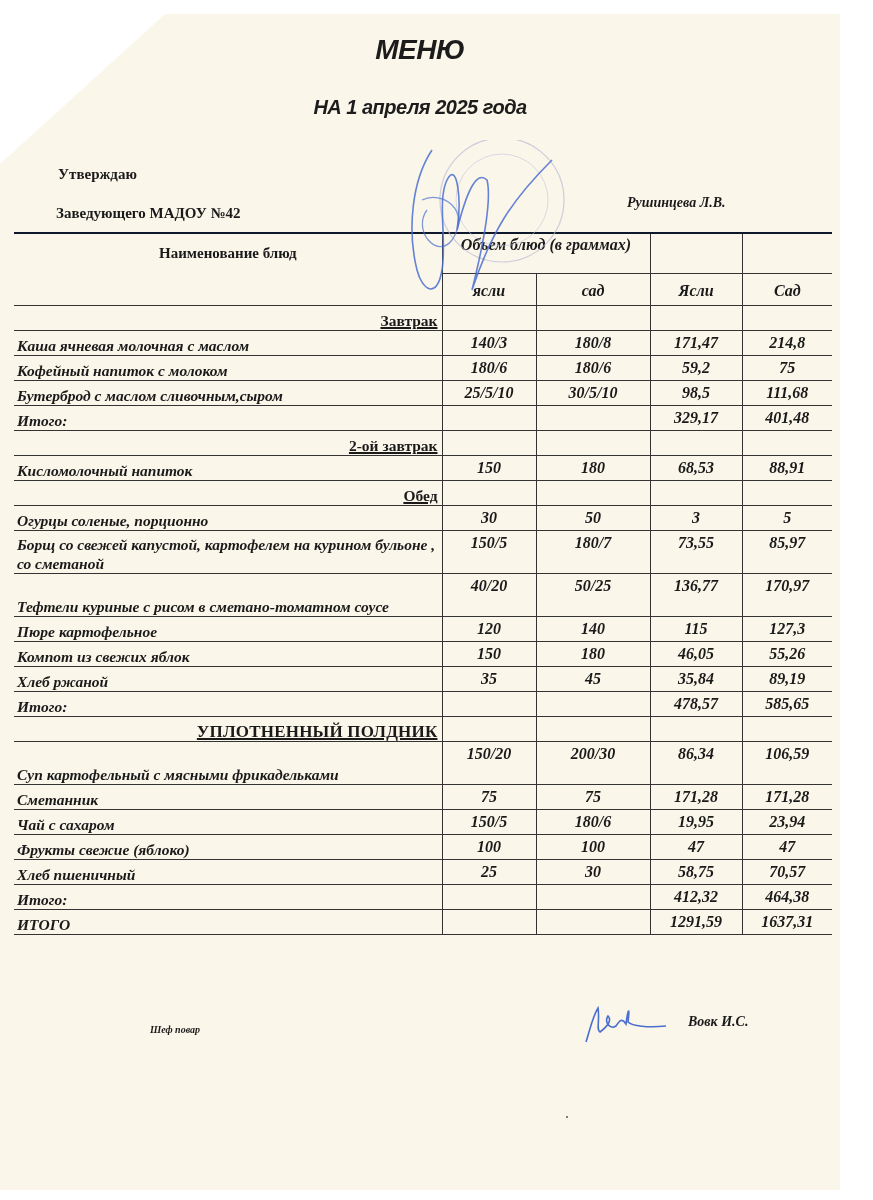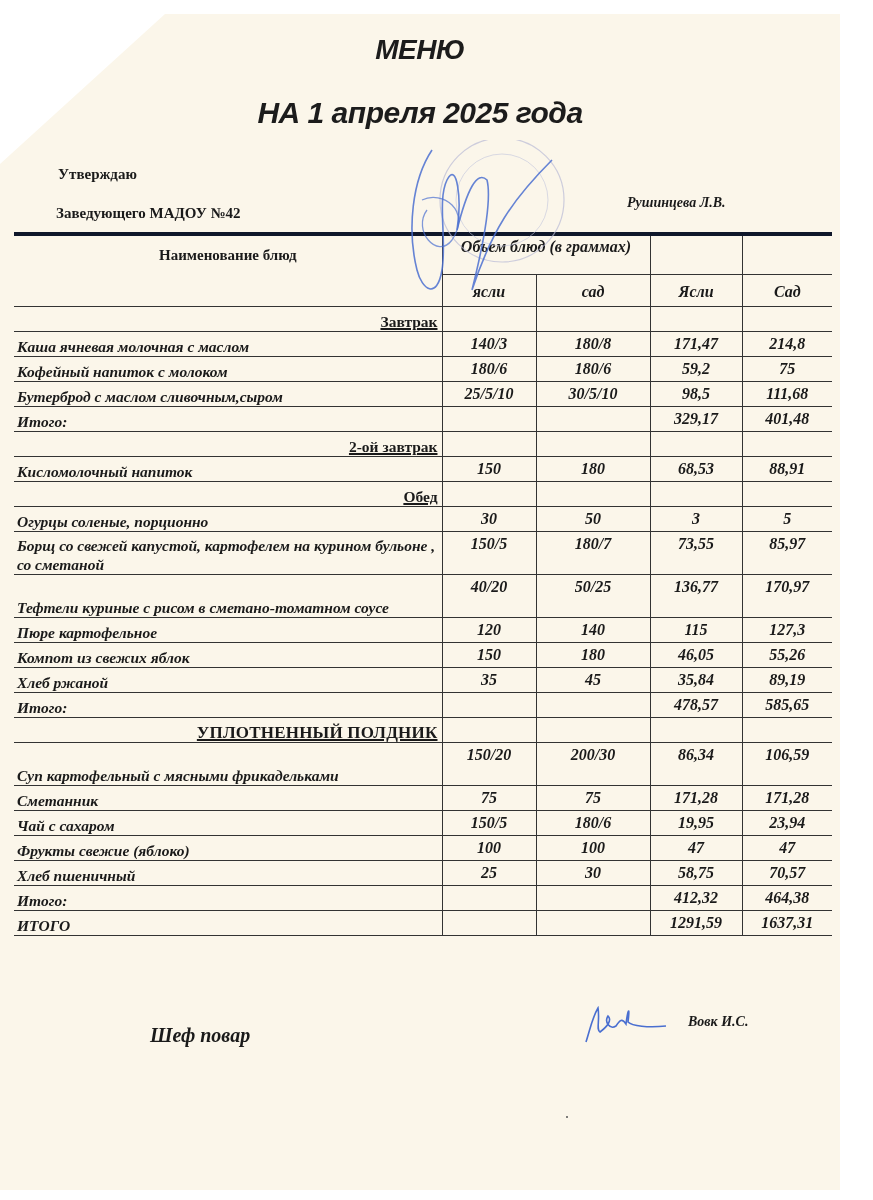--- a/index.html
+++ b/index.html
@@ -11,21 +11,21 @@
     position: absolute; left: 0; top: 14px; width: 840px; height: 1176px;
     background: #fbf6ea;
     clip-path: polygon(165px 0, 840px 0, 840px 1176px, 0 1176px, 0 150px);
   }
   .title {
     position: absolute; left: 0; width: 840px; text-align: center;
     font-family: "Liberation Sans", sans-serif; font-weight: bold; font-style: italic;
     color: #1c1c1c; letter-spacing: -0.5px;
   }
   .title1 { top: 34px; font-size: 28px; }
-  .title2 { top: 96px; font-size: 30px; }
+  .title2 { top: 96px; font-size: 20px; }
   .approve { position: absolute; font-weight: bold; font-size: 15px; text-align: right; }
   .approve1 { left: 58px; top: 166px; }
   .approve2 { left: 56px; top: 205px; font-size: 15px; }
   .director-name { position: absolute; left: 627px; top: 195px; font-style: italic; font-weight: bold; font-size: 14px; }
 
   .stamp { position: absolute; left: 392px; top: 140px; width: 180px; height: 170px; pointer-events: none; }
 
   table.menu {
     position: absolute; left: 14px; top: 232px; width: 818px;
     border-collapse: collapse; font-style: italic; font-weight: bold;
@@ -39,23 +39,23 @@
   table.menu col.c3 { width: 114px; }
   table.menu col.c4 { width: 92px; }
   table.menu col.c5 { width: 90px; }
   .hdr-name { text-align: center; vertical-align: top !important; font-style: normal; font-family: "Liberation Serif", serif; font-size: 15px; padding-top: 10px !important; }
   .hdr-vol { text-align: center; vertical-align: top !important; font-size: 15px; line-height: 18px !important; }
   .section { text-align: right; font-style: normal; font-size: 15.5px; }
   .section span { text-decoration: underline; text-decoration-thickness: 2px; }
   .section.big { font-size: 17px; letter-spacing: 0.2px; }
   .row1 td { height: 22px; }
   .row2 td { height: 40px; }
-  .first-border td { border-top: 4px solid #0f172a; margin-top: 23px; }
-
-  .chef-label { position: absolute; left: 150px; top: 1024px; font-style: italic; font-weight: bold; font-size: 20px; text-align: right; }
+  .first-border td { border-top: 2px solid #0f172a; margin-top: 23px; }
+
+  .chef-label { position: absolute; left: 150px; top: 1024px; font-style: italic; font-weight: bold; font-size: 10px; text-align: right; }
   .chef-name { position: absolute; left: 688px; top: 1014px; font-style: italic; font-weight: bold; font-size: 14px; }
   .chef-sign { position: absolute; left: 578px; top: 1000px; width: 90px; height: 46px; }
   .dot { position: absolute; left: 566px; top: 1116px; width: 2px; height: 2px; background: #555; border-radius: 50%; }
 </style>
 </head>
 <body>
 
 <div class="paper"></div>
 
 <div class="title title1">МЕНЮ</div>

